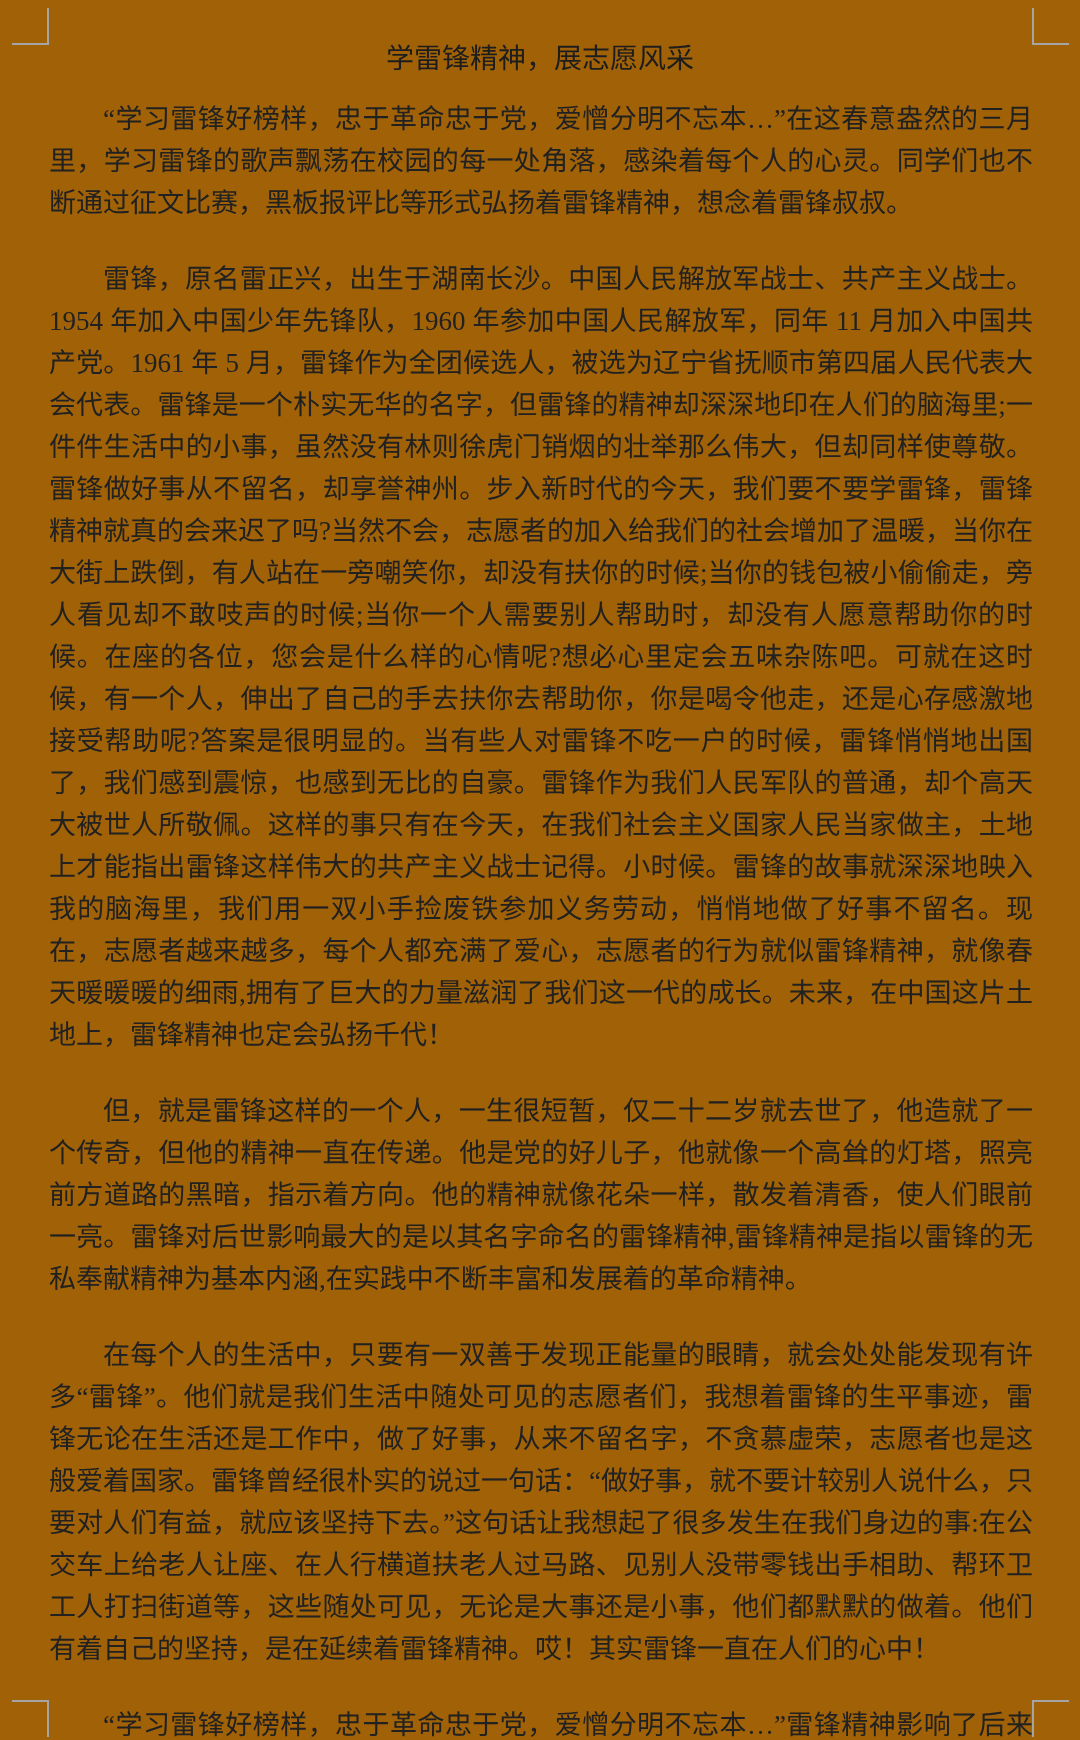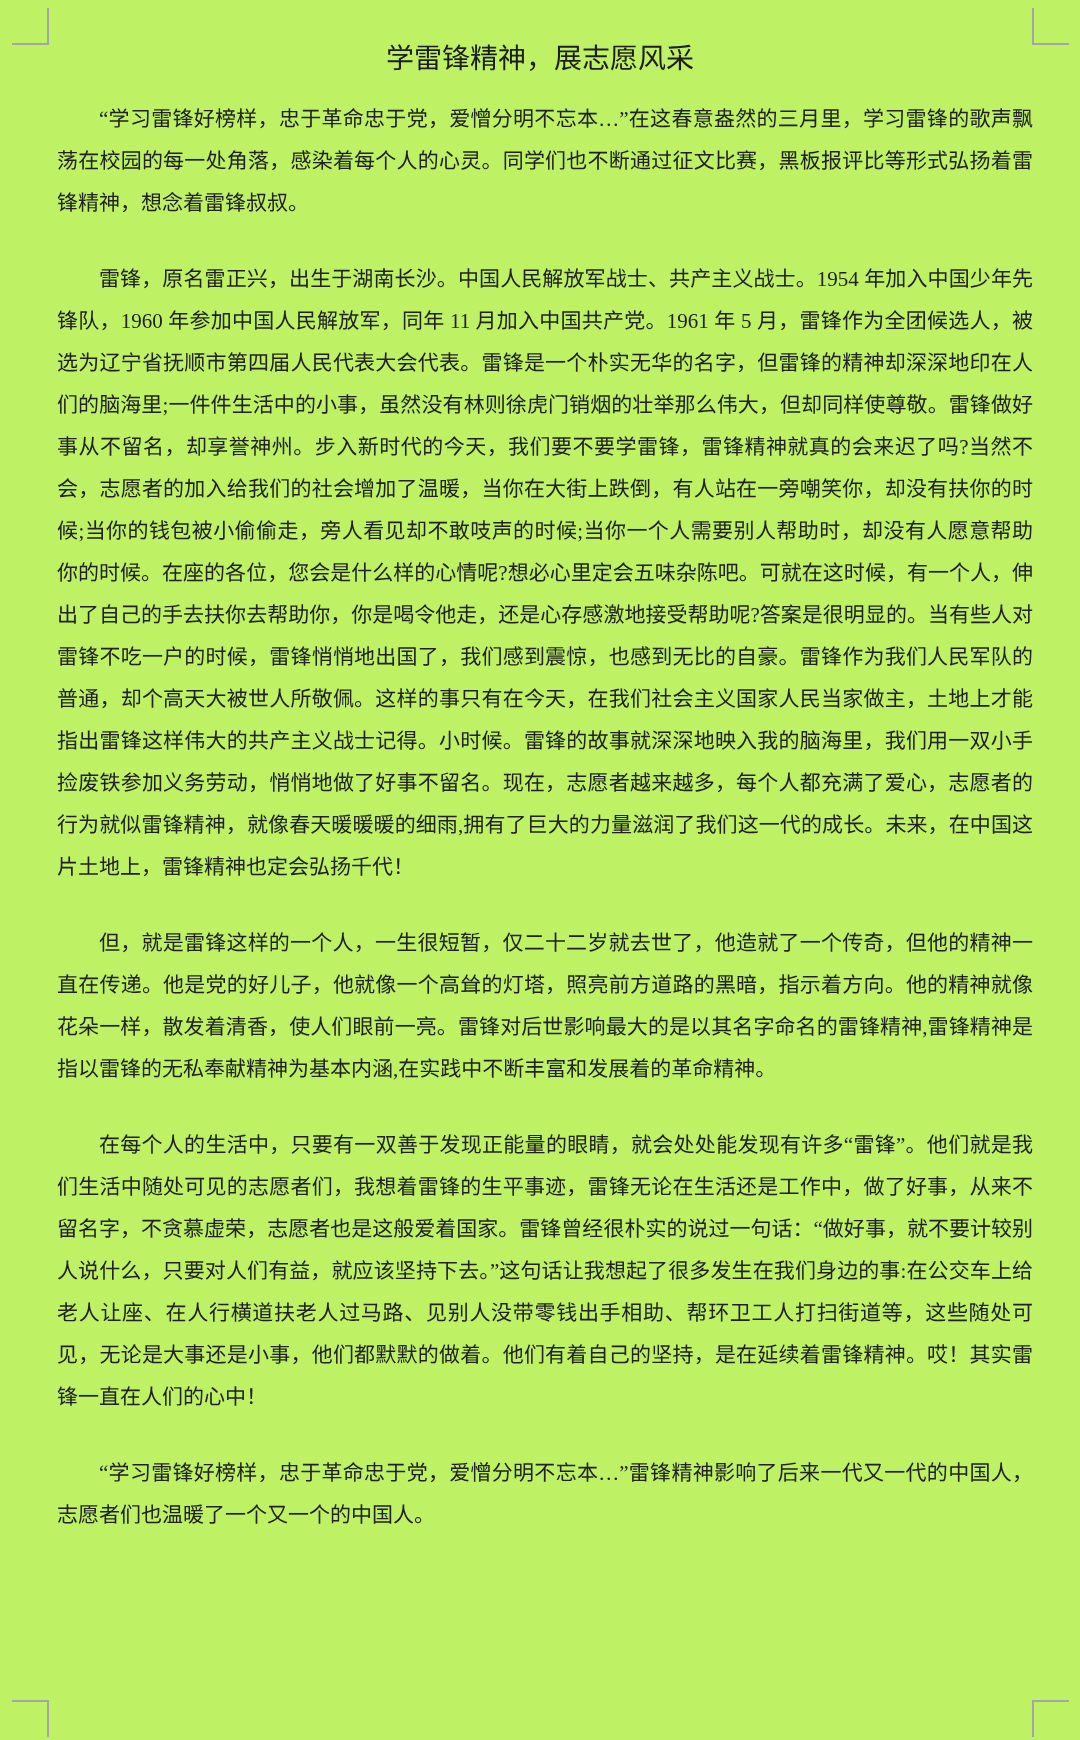--- a/index.html
+++ b/index.html
@@ -4,21 +4,21 @@
 <style>
   html, body {
     margin: 0;
     padding: 0;
     background: #ffffff;
   }
   .page {
     position: relative;
     width: 1080px;
     height: 1740px;
-    background: #bef264;
+    background: #a16207;
     font-family: "Liberation Serif", "DejaVu Serif", serif;
     color: #212121;
     overflow: hidden;
   }
   
   .mark {
     position: absolute;
     width: 35px;
     height: 35px;
     border: 0 solid #a5a5a5;
@@ -36,23 +36,23 @@
   }
   .title {
     font-size: 28px;
     font-weight: 400;
     text-align: center;
     margin: 0 0 18px 0;
     line-height: 42px;
     color: #1d1d1d;
   }
   p.para {
-    font-size: 21px;
+    font-size: 27px;
     line-height: 42px;
-    margin: 0 0 34px 10px;
+    margin: 0 0 34px 2px;
     text-indent: 2em;
     text-align: justify;
     color: #212121;
   }
   p.para:last-of-type {
     margin-bottom: 8px;
   }
 </style>
 </head>
 <body>

